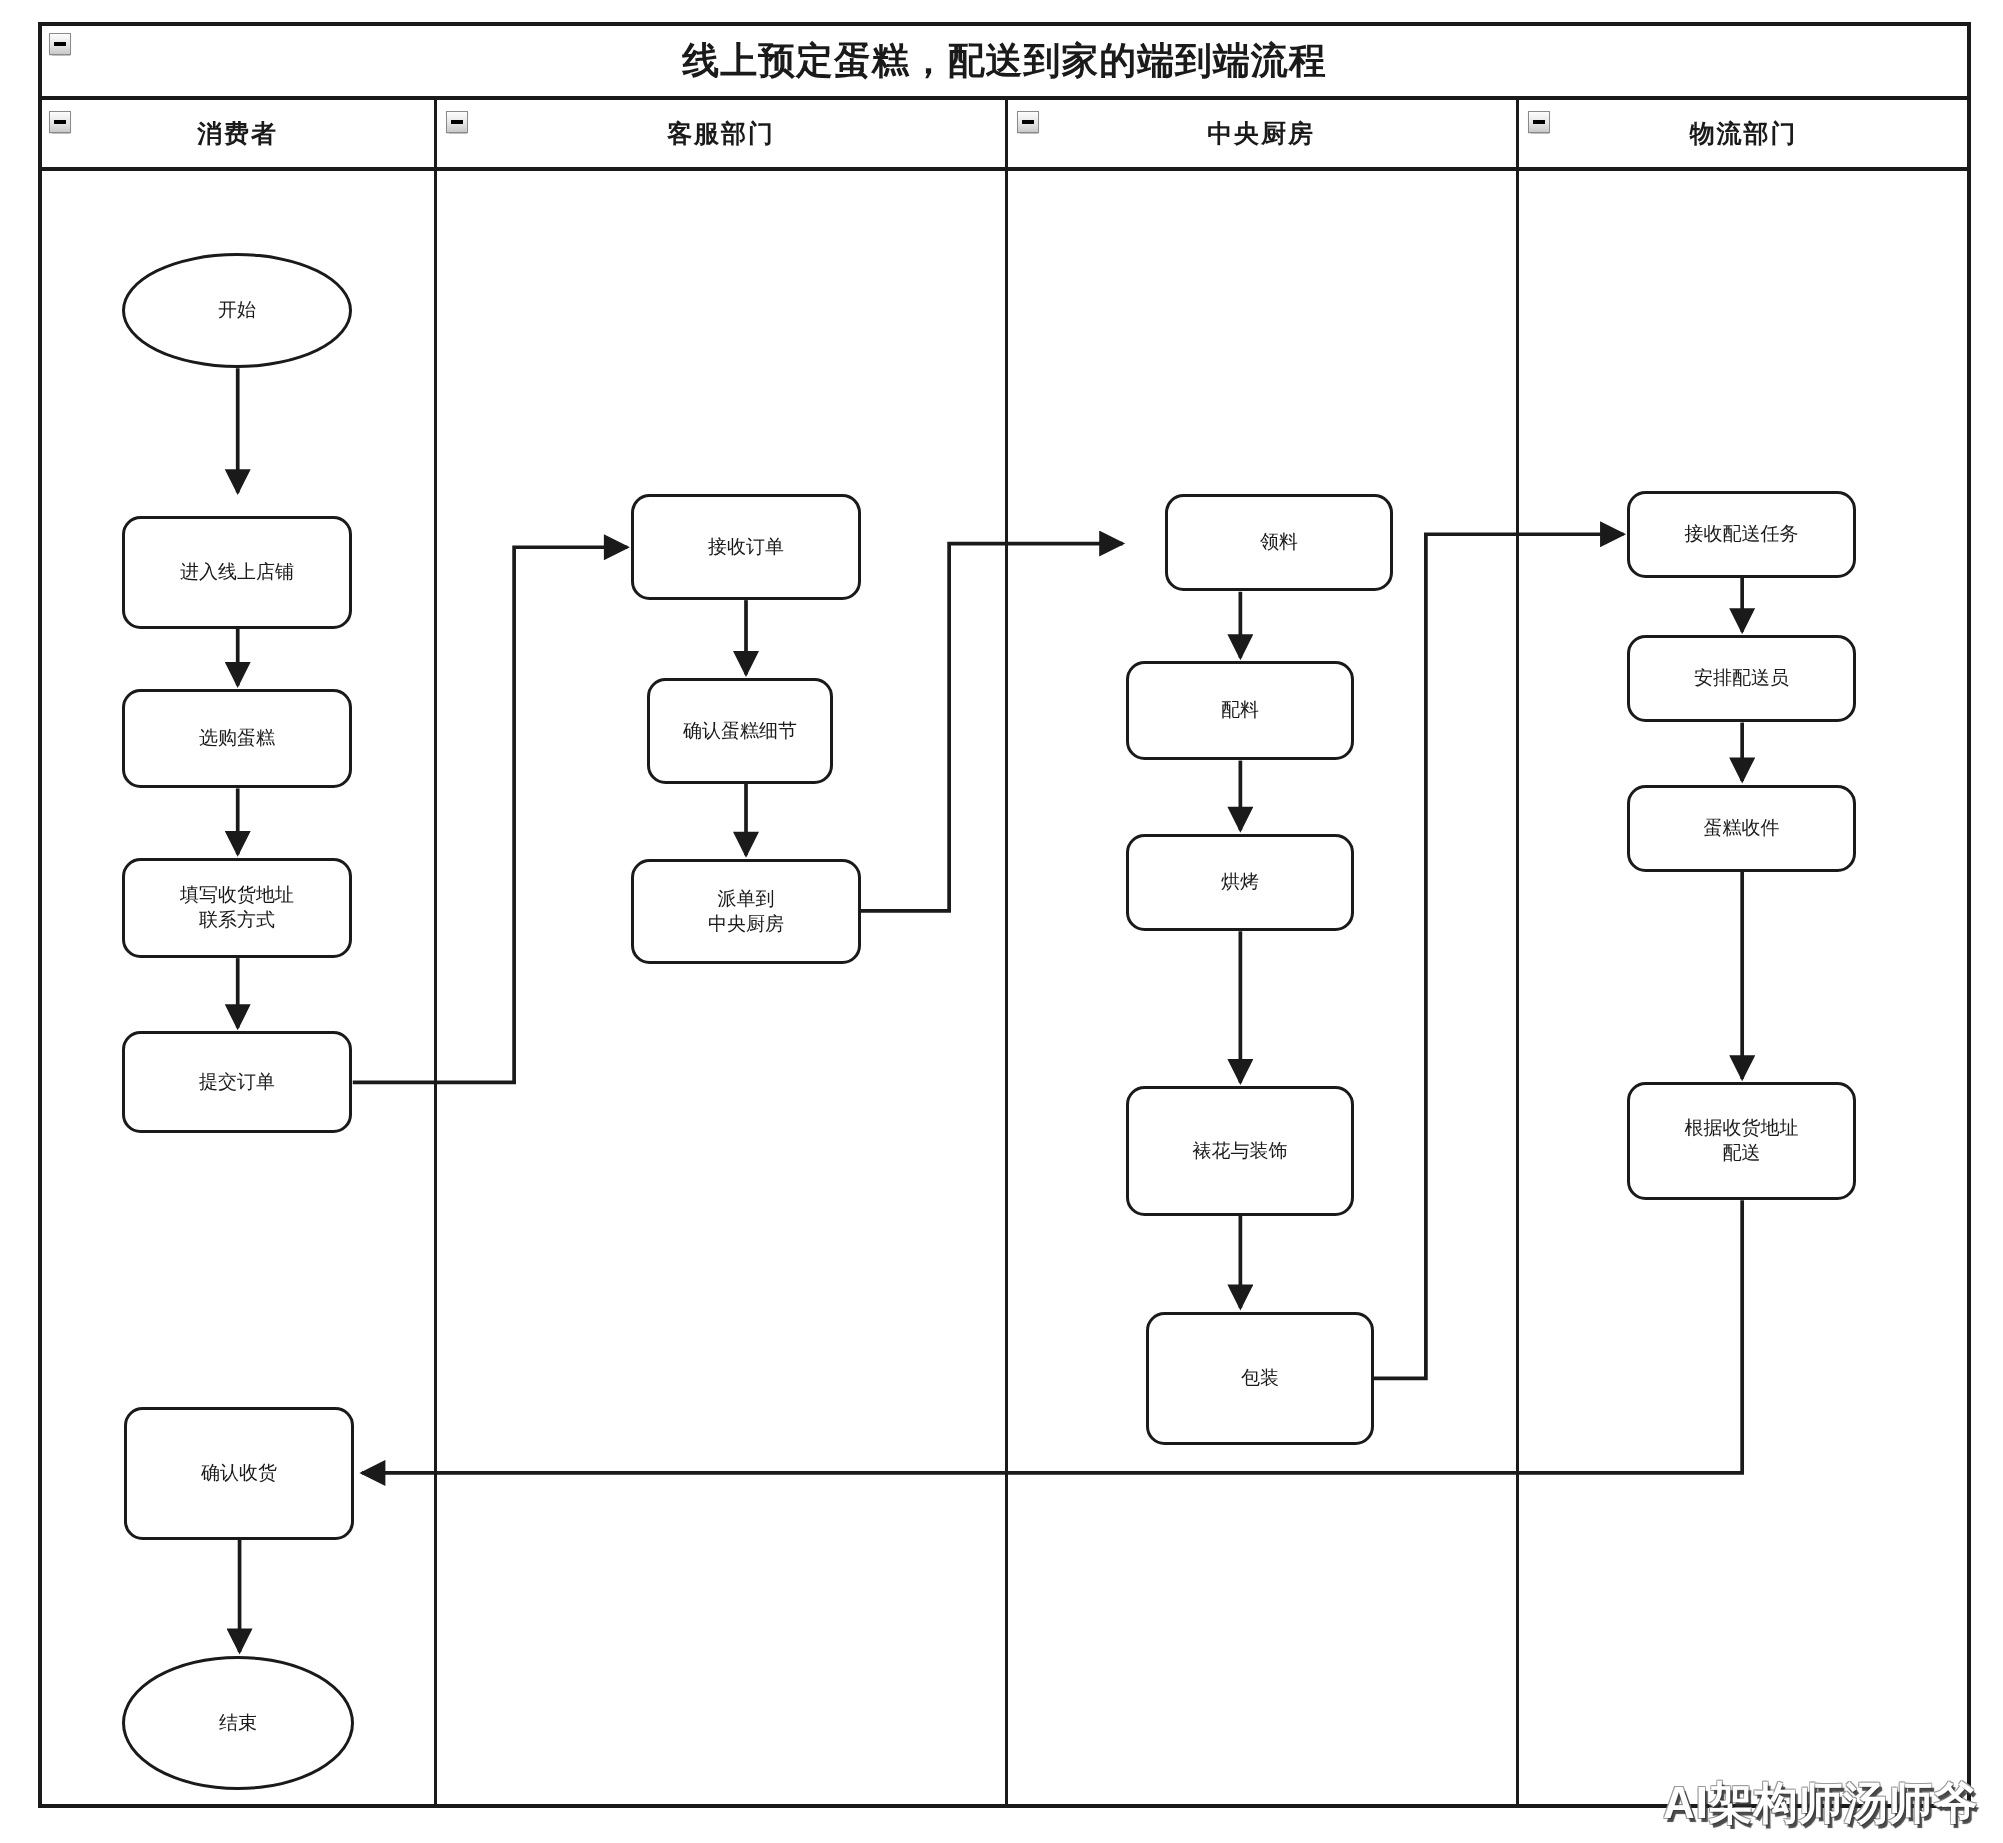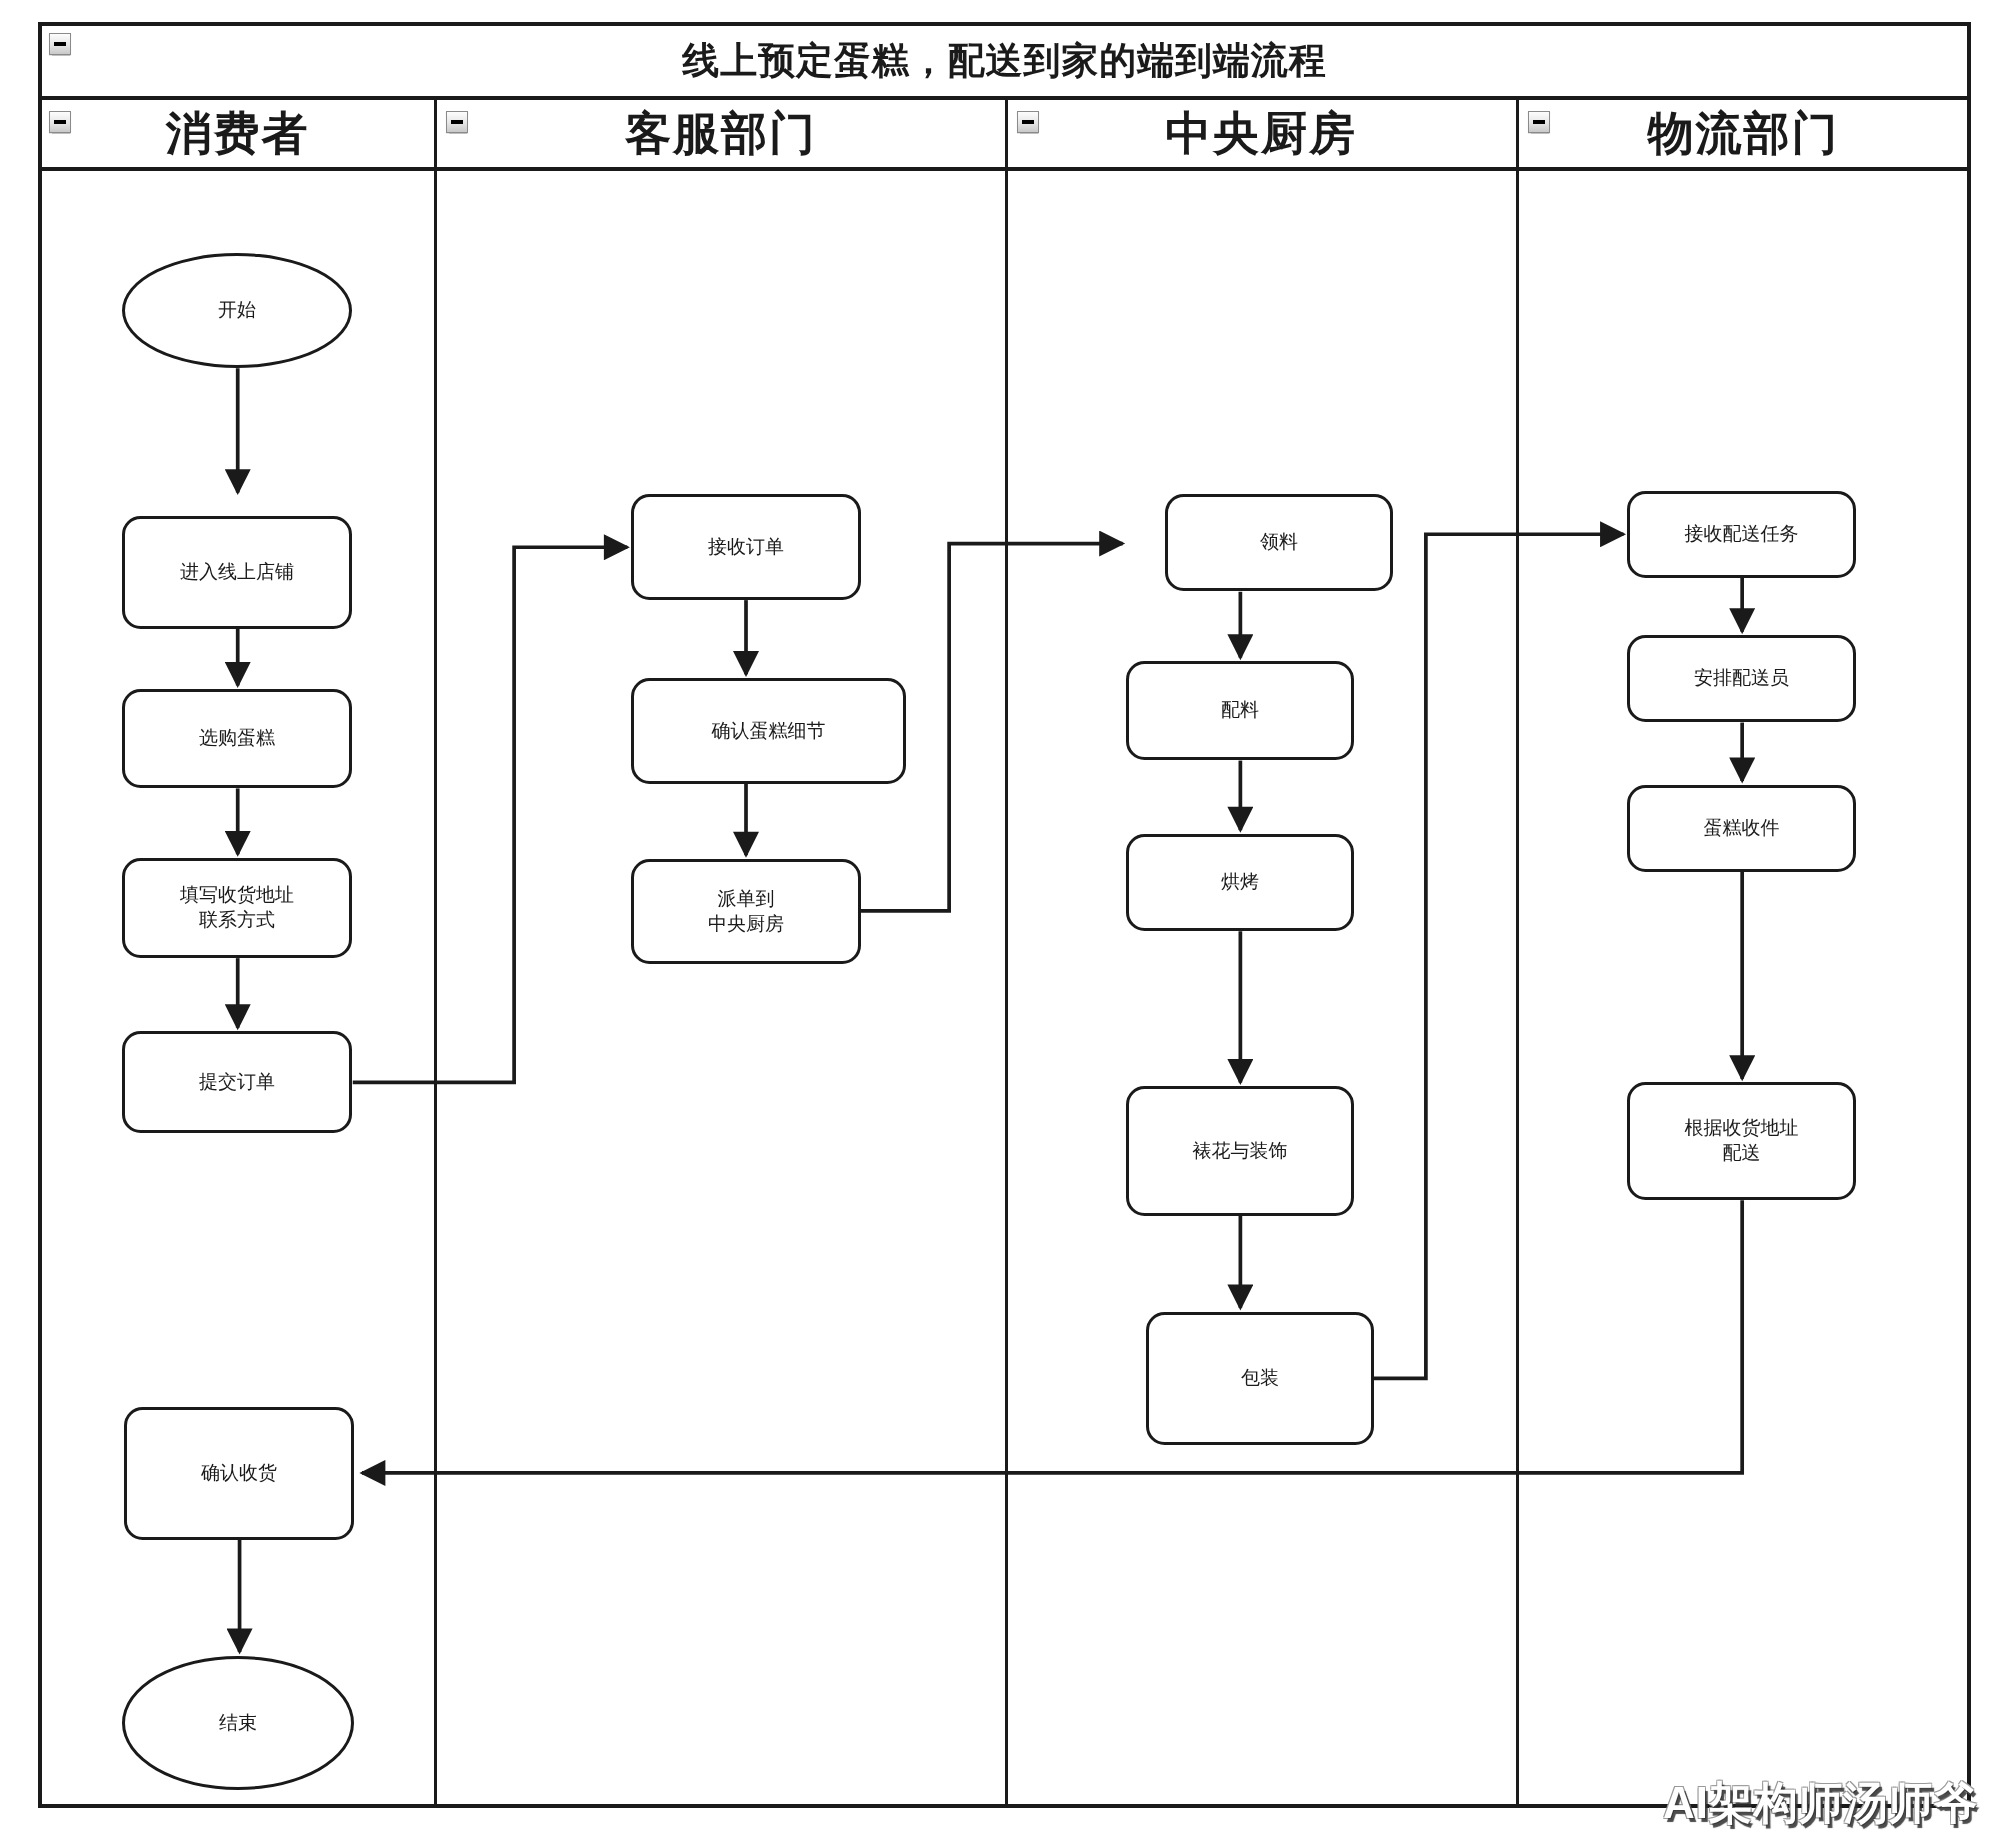--- a/index.html
+++ b/index.html
@@ -19,21 +19,21 @@
   .hline{position:absolute;background:#1a1a1a;height:3.7px;}
   .vline{position:absolute;background:#1a1a1a;width:2.8px;}
   .title-cell{
     position:absolute;left:38px;top:26px;width:1933px;height:70px;
     display:flex;align-items:center;justify-content:center;
     font-size:37px;font-weight:700;letter-spacing:0.9px;
   }
   .lane-header{
     position:absolute;top:100px;height:67px;
     display:flex;align-items:center;justify-content:center;
-    font-size:46px;font-weight:700;letter-spacing:1.9px;
+    font-size:25px;font-weight:700;letter-spacing:1.9px;
   }
   
   .collapse{
     position:absolute;width:22px;height:22px;box-sizing:border-box;
     border:1.9px solid #8a8a8a;background:linear-gradient(180deg,#fdfdfd 0%,#e6e6e6 55%,#c9c9c9 100%);
     display:flex;align-items:center;justify-content:center;
     box-shadow:0 0.9px 0.9px rgba(0,0,0,.25);
   }
   .collapse .bar{width:12px;height:3.7px;background:#000;}
   
@@ -120,21 +120,21 @@
   <div class="node terminal" style="left:122px;top:253px;width:230px;height:115px;">开始</div>
   <div class="node" style="left:122px;top:516px;width:230px;height:113px;">进入线上店铺</div>
   <div class="node" style="left:122px;top:689px;width:230px;height:99px;">选购蛋糕</div>
   <div class="node" style="left:122px;top:858px;width:230px;height:100px;">填写收货地址
 联系方式</div>
   <div class="node" style="left:122px;top:1031px;width:230px;height:102px;">提交订单</div>
   <div class="node" style="left:124px;top:1407px;width:230px;height:133px;">确认收货</div>
   <div class="node terminal" style="left:122px;top:1656px;width:232px;height:134px;">结束</div>
 
   <div class="node" style="left:631px;top:494px;width:230px;height:106px;">接收订单</div>
-  <div class="node" style="left:631px;top:678px;width:275px;height:106px;">确认蛋糕细节</div>
+  <div class="node" style="left:647px;top:678px;width:186px;height:106px;">确认蛋糕细节</div>
   <div class="node" style="left:631px;top:859px;width:230px;height:105px;">派单到
 中央厨房</div>
 
   <div class="node" style="left:1126px;top:494px;width:228px;height:97px;margin-left:39px;">领料</div>
   <div class="node" style="left:1126px;top:661px;width:228px;height:99px;">配料</div>
   <div class="node" style="left:1126px;top:834px;width:228px;height:97px;">烘烤</div>
   <div class="node" style="left:1126px;top:1086px;width:228px;height:130px;">裱花与装饰</div>
   <div class="node" style="left:1126px;top:1312px;width:228px;height:133px;margin-left:20px;">包装</div>
 
   <div class="node" style="left:1627px;top:491px;width:229px;height:87px;">接收配送任务</div>

